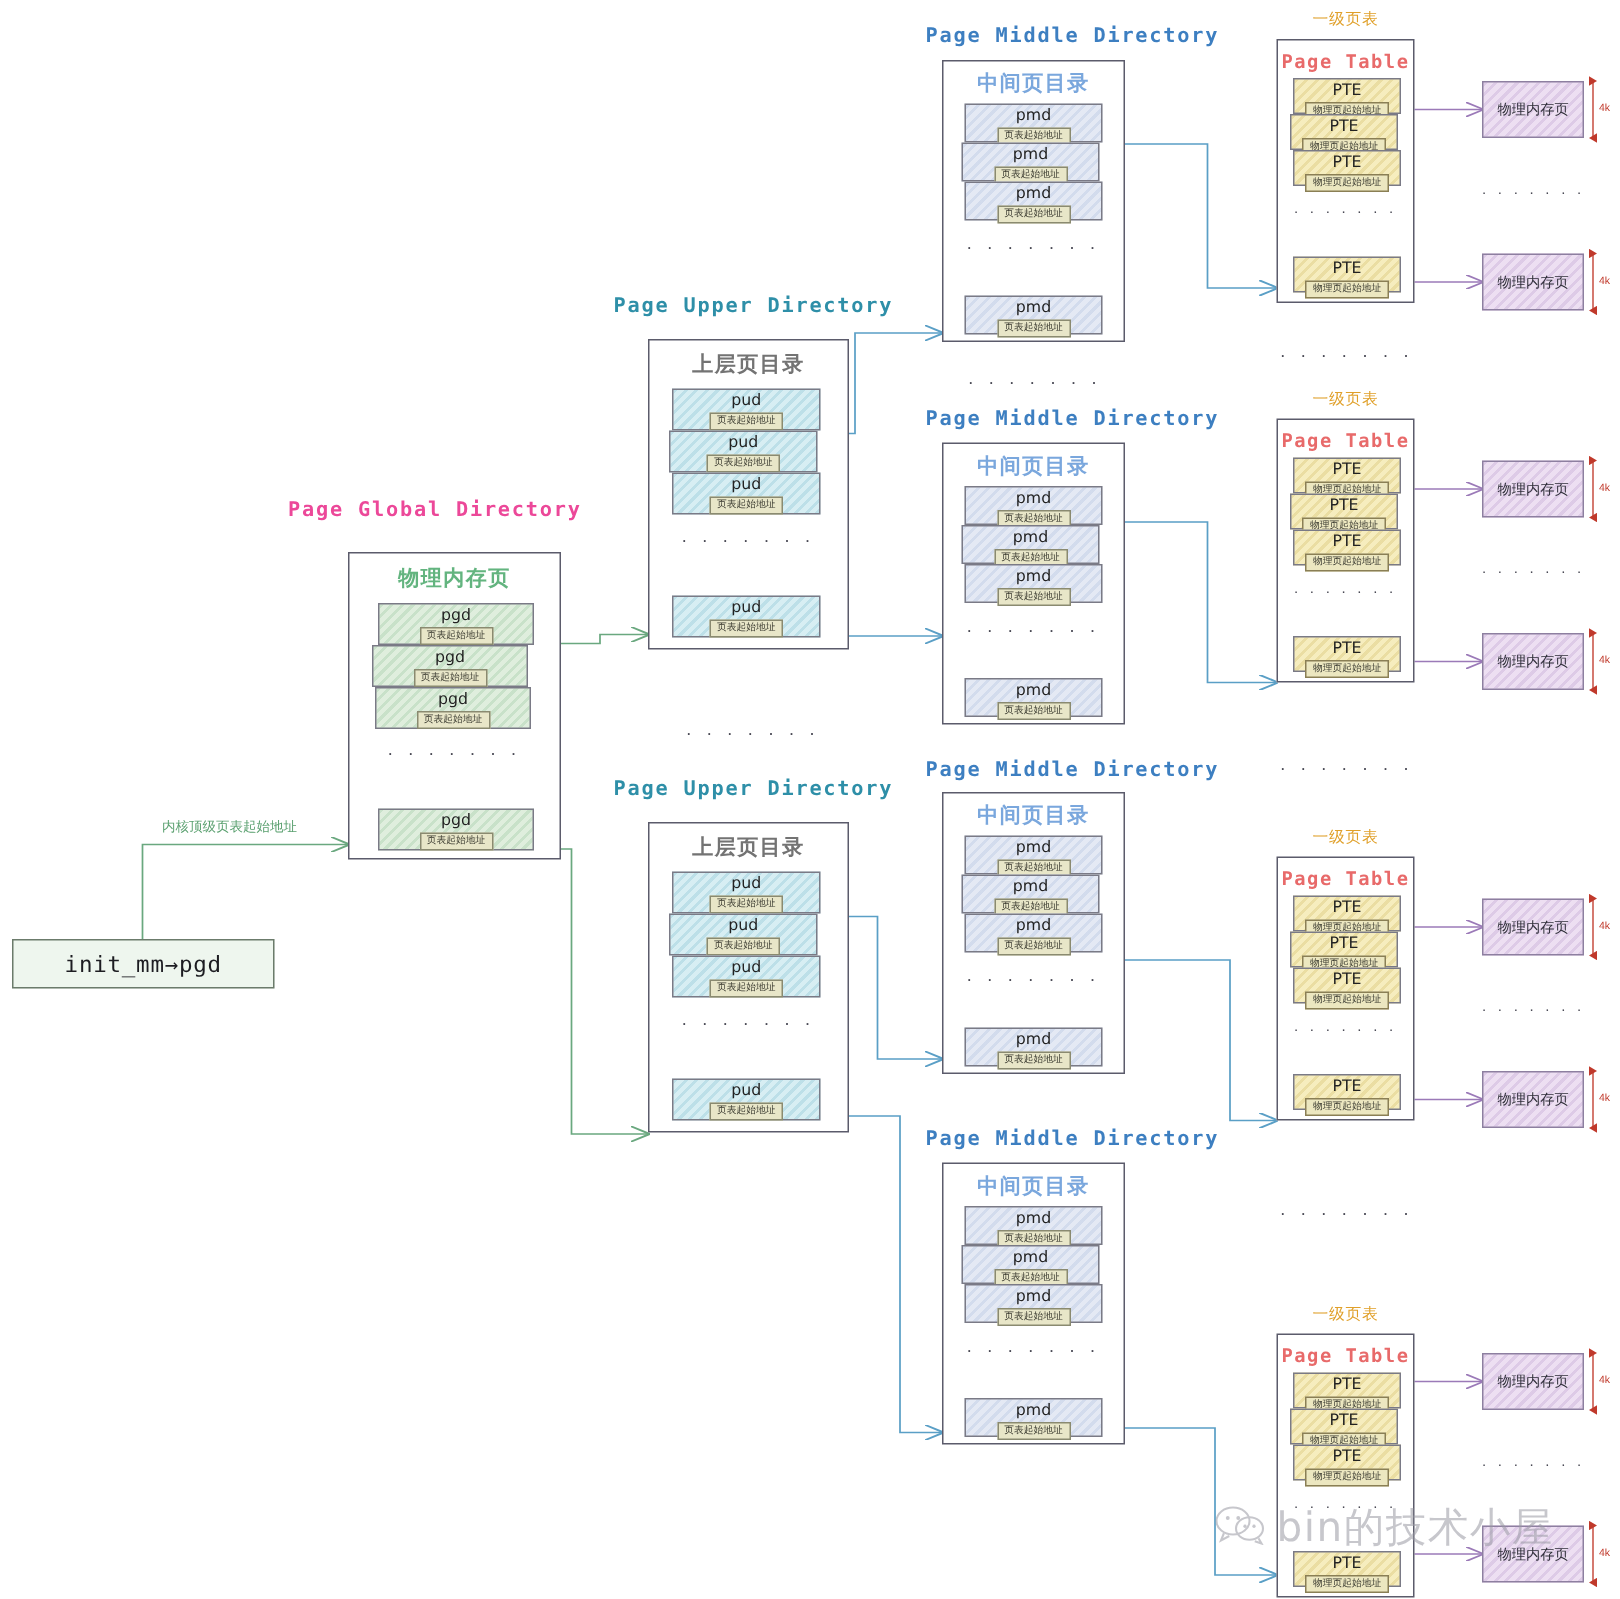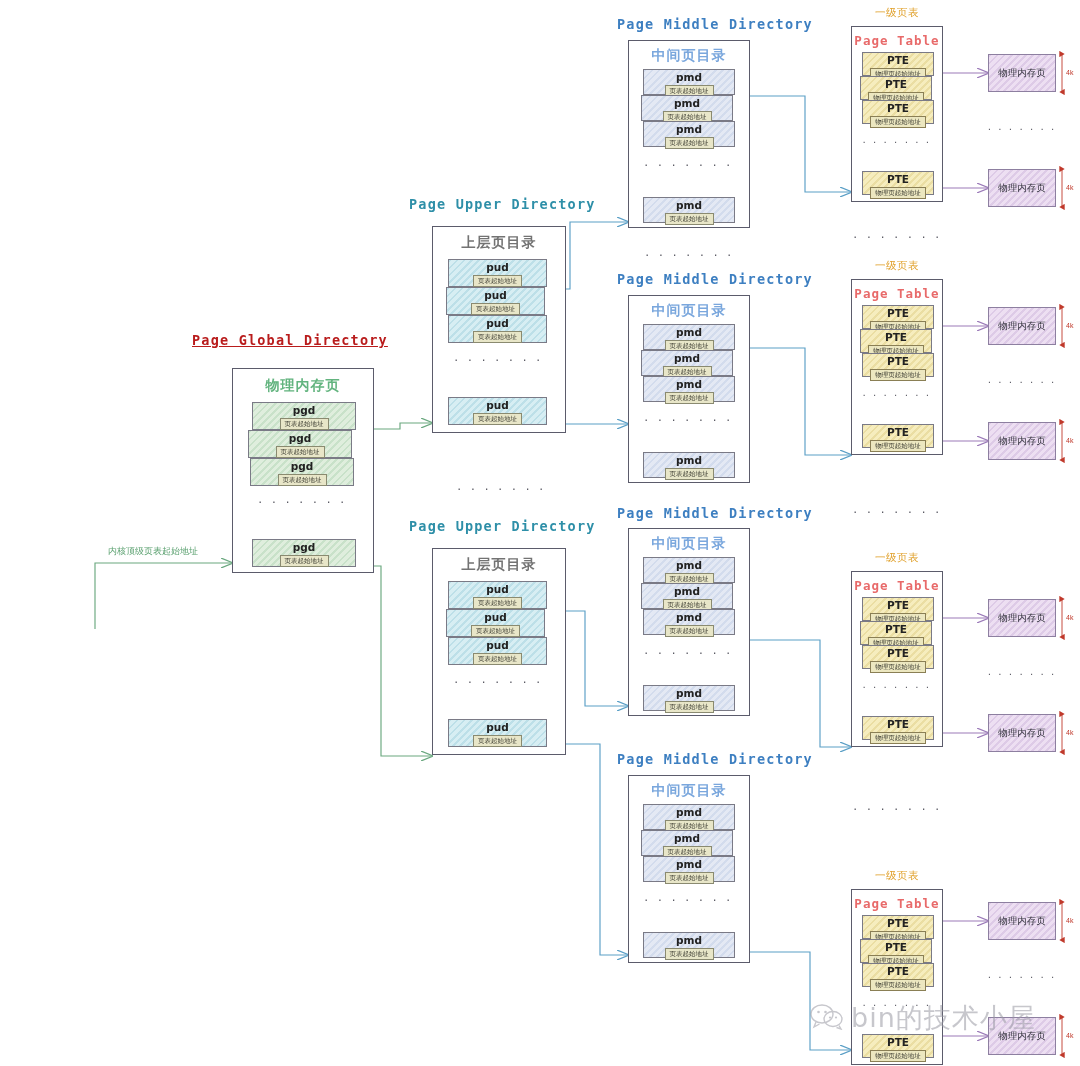--- a/index.html
+++ b/index.html
@@ -9,21 +9,21 @@
   }
   #canvas{position:absolute;left:0;top:0;width:1080px;height:1066px;}
   svg.wires{position:absolute;left:0;top:0;width:1080px;height:1066px;pointer-events:none;}
 
   
   .dir-label{
     position:absolute;
     font-family:"DejaVu Sans Mono","Liberation Mono",monospace;
     font-size:13.5px;font-weight:bold;letter-spacing:1.2px;white-space:nowrap;
   }
-  .lbl-pgd{color:#b91c1c;text-decoration:underline;}
+  .lbl-pgd{color:#ec4899;}
   .lbl-pud{color:#2e8fa8;}
   .lbl-pmd{color:#3d7fc1;}
   .lbl-pt-cn{color:#e0a02a;font-family:"Liberation Sans","DejaVu Sans",sans-serif;
              font-size:10.5px;letter-spacing:0.5px;font-weight:normal;}
 
   .box{
     position:absolute;background:#fff;border:1.4px solid #5b5b6b;box-sizing:border-box;padding-left:14px;
   }
   .box-title{
     position:absolute;left:0;right:0;text-align:center;
@@ -33,21 +33,21 @@
   .t-pud{color:#737373;}
   .t-pmd{color:#7aa7dd;}
   .t-pt{color:#e86a6a;font-family:"DejaVu Sans Mono","Liberation Mono",monospace;font-size:12.5px;}
 
   
   .entry{
     position:absolute;box-sizing:border-box;border:1.2px solid #7a7a86;
     display:flex;flex-direction:column;align-items:center;justify-content:flex-start;
   }
   .entry .ename{
-    font-size:10.5px;font-weight:bold;color:#222;line-height:1;margin-top:2px;
+    font-size:10.5px;font-weight:normal;color:#222;line-height:1;margin-top:2px;
     font-family:"DejaVu Sans","Liberation Sans",sans-serif;
   }
   .entry .eaddr{
     box-sizing:border-box;border:1px solid #8a8a70;background:#e8e6c8;
     font-size:6.5px;color:#3a3a30;line-height:1;
     padding:1.5px 4px;margin-top:2.5px;white-space:nowrap;
   }
   
   .e-pgd{background:
       repeating-linear-gradient(135deg, rgba(120,180,130,.22) 0 2px, rgba(255,255,255,0) 2px 5px),
@@ -172,20 +172,21 @@
       <path d="M1062,169 L1062,207" marker-start="url(#ared)" marker-end="url(#aredd)"></path>
       <path d="M1062,307 L1062,345" marker-start="url(#ared)" marker-end="url(#aredd)"></path>
       <path d="M1062,422 L1062,460" marker-start="url(#ared)" marker-end="url(#aredd)"></path>
       <path d="M1062,599 L1062,637" marker-start="url(#ared)" marker-end="url(#aredd)"></path>
       <path d="M1062,714 L1062,752" marker-start="url(#ared)" marker-end="url(#aredd)"></path>
       <path d="M1062,902 L1062,940" marker-start="url(#ared)" marker-end="url(#aredd)"></path>
       <path d="M1062,1017 L1062,1055" marker-start="url(#ared)" marker-end="url(#aredd)"></path>
     </g>
   </svg>
 
+  <div class="initmm" style="left:8px;top:626px;width:175px;height:33px;">init_mm→pgd</div>
   <div class="wirelabel" style="left:108px;top:545px;">内核顶级页表起始地址</div>
 
   <div class="dir-label lbl-pgd" style="left:192px;top:332px;">Page Global Directory</div>
   <div class="box" style="left:232px;top:368px;width:142px;height:205px;">
     <div class="box-title t-pgd" style="top:8px;">物理内存页</div>
     <div class="entry e-pgd" style="left:19px;top:33px;width:104px;height:28px;">
       <span class="ename">pgd</span>
       <span class="eaddr">页表起始地址</span>
     </div>
     <div class="entry e-pgd" style="left:15px;top:61px;width:104px;height:28px;">

